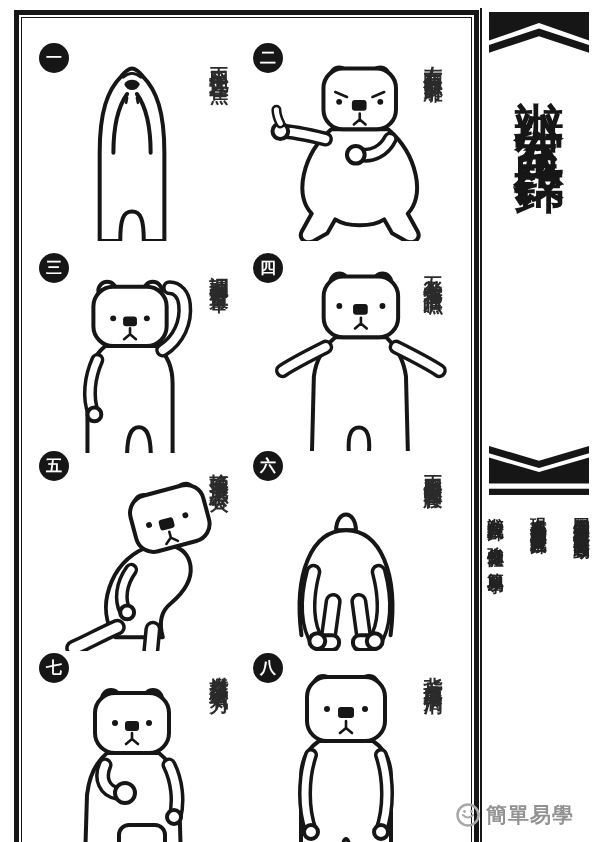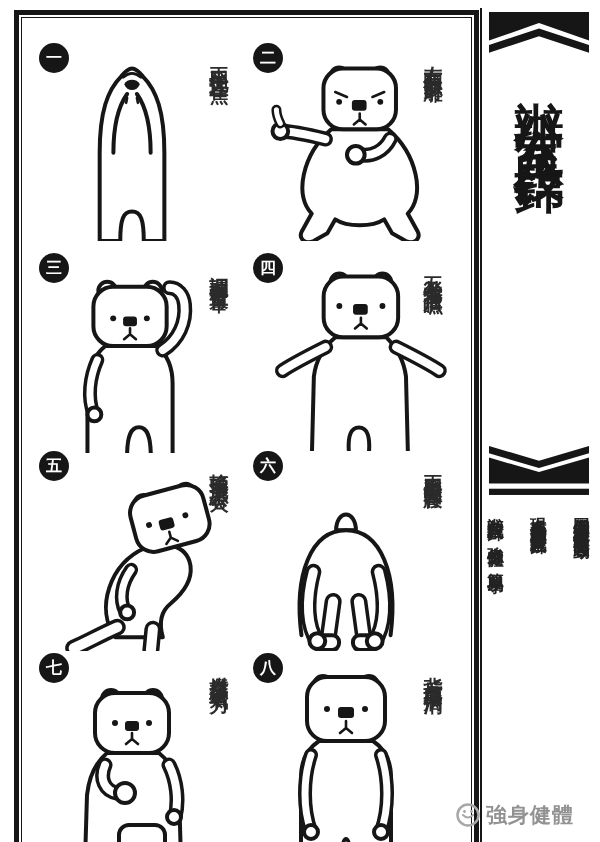--- a/index.html
+++ b/index.html
@@ -257,14 +257,14 @@
   </div>
 </div>
 
 <div class="watermark">
   <svg width="26" height="26" viewBox="0 0 26 26">
     <circle cx="13" cy="13" r="10.5" fill="none" stroke="#a8a8a8" stroke-width="2.5"></circle>
     <path d="M8 13 Q13 18 18 13" fill="none" stroke="#a8a8a8" stroke-width="2" stroke-linecap="round"></path>
     <circle cx="9.5" cy="9.5" r="1.4" fill="#a8a8a8"></circle>
     <circle cx="16.5" cy="9.5" r="1.4" fill="#a8a8a8"></circle>
   </svg>
-  <span class="watermark-text">強身健體</span>
+  <span class="watermark-text">簡單易學</span>
 </div>
 
 </body></html>

